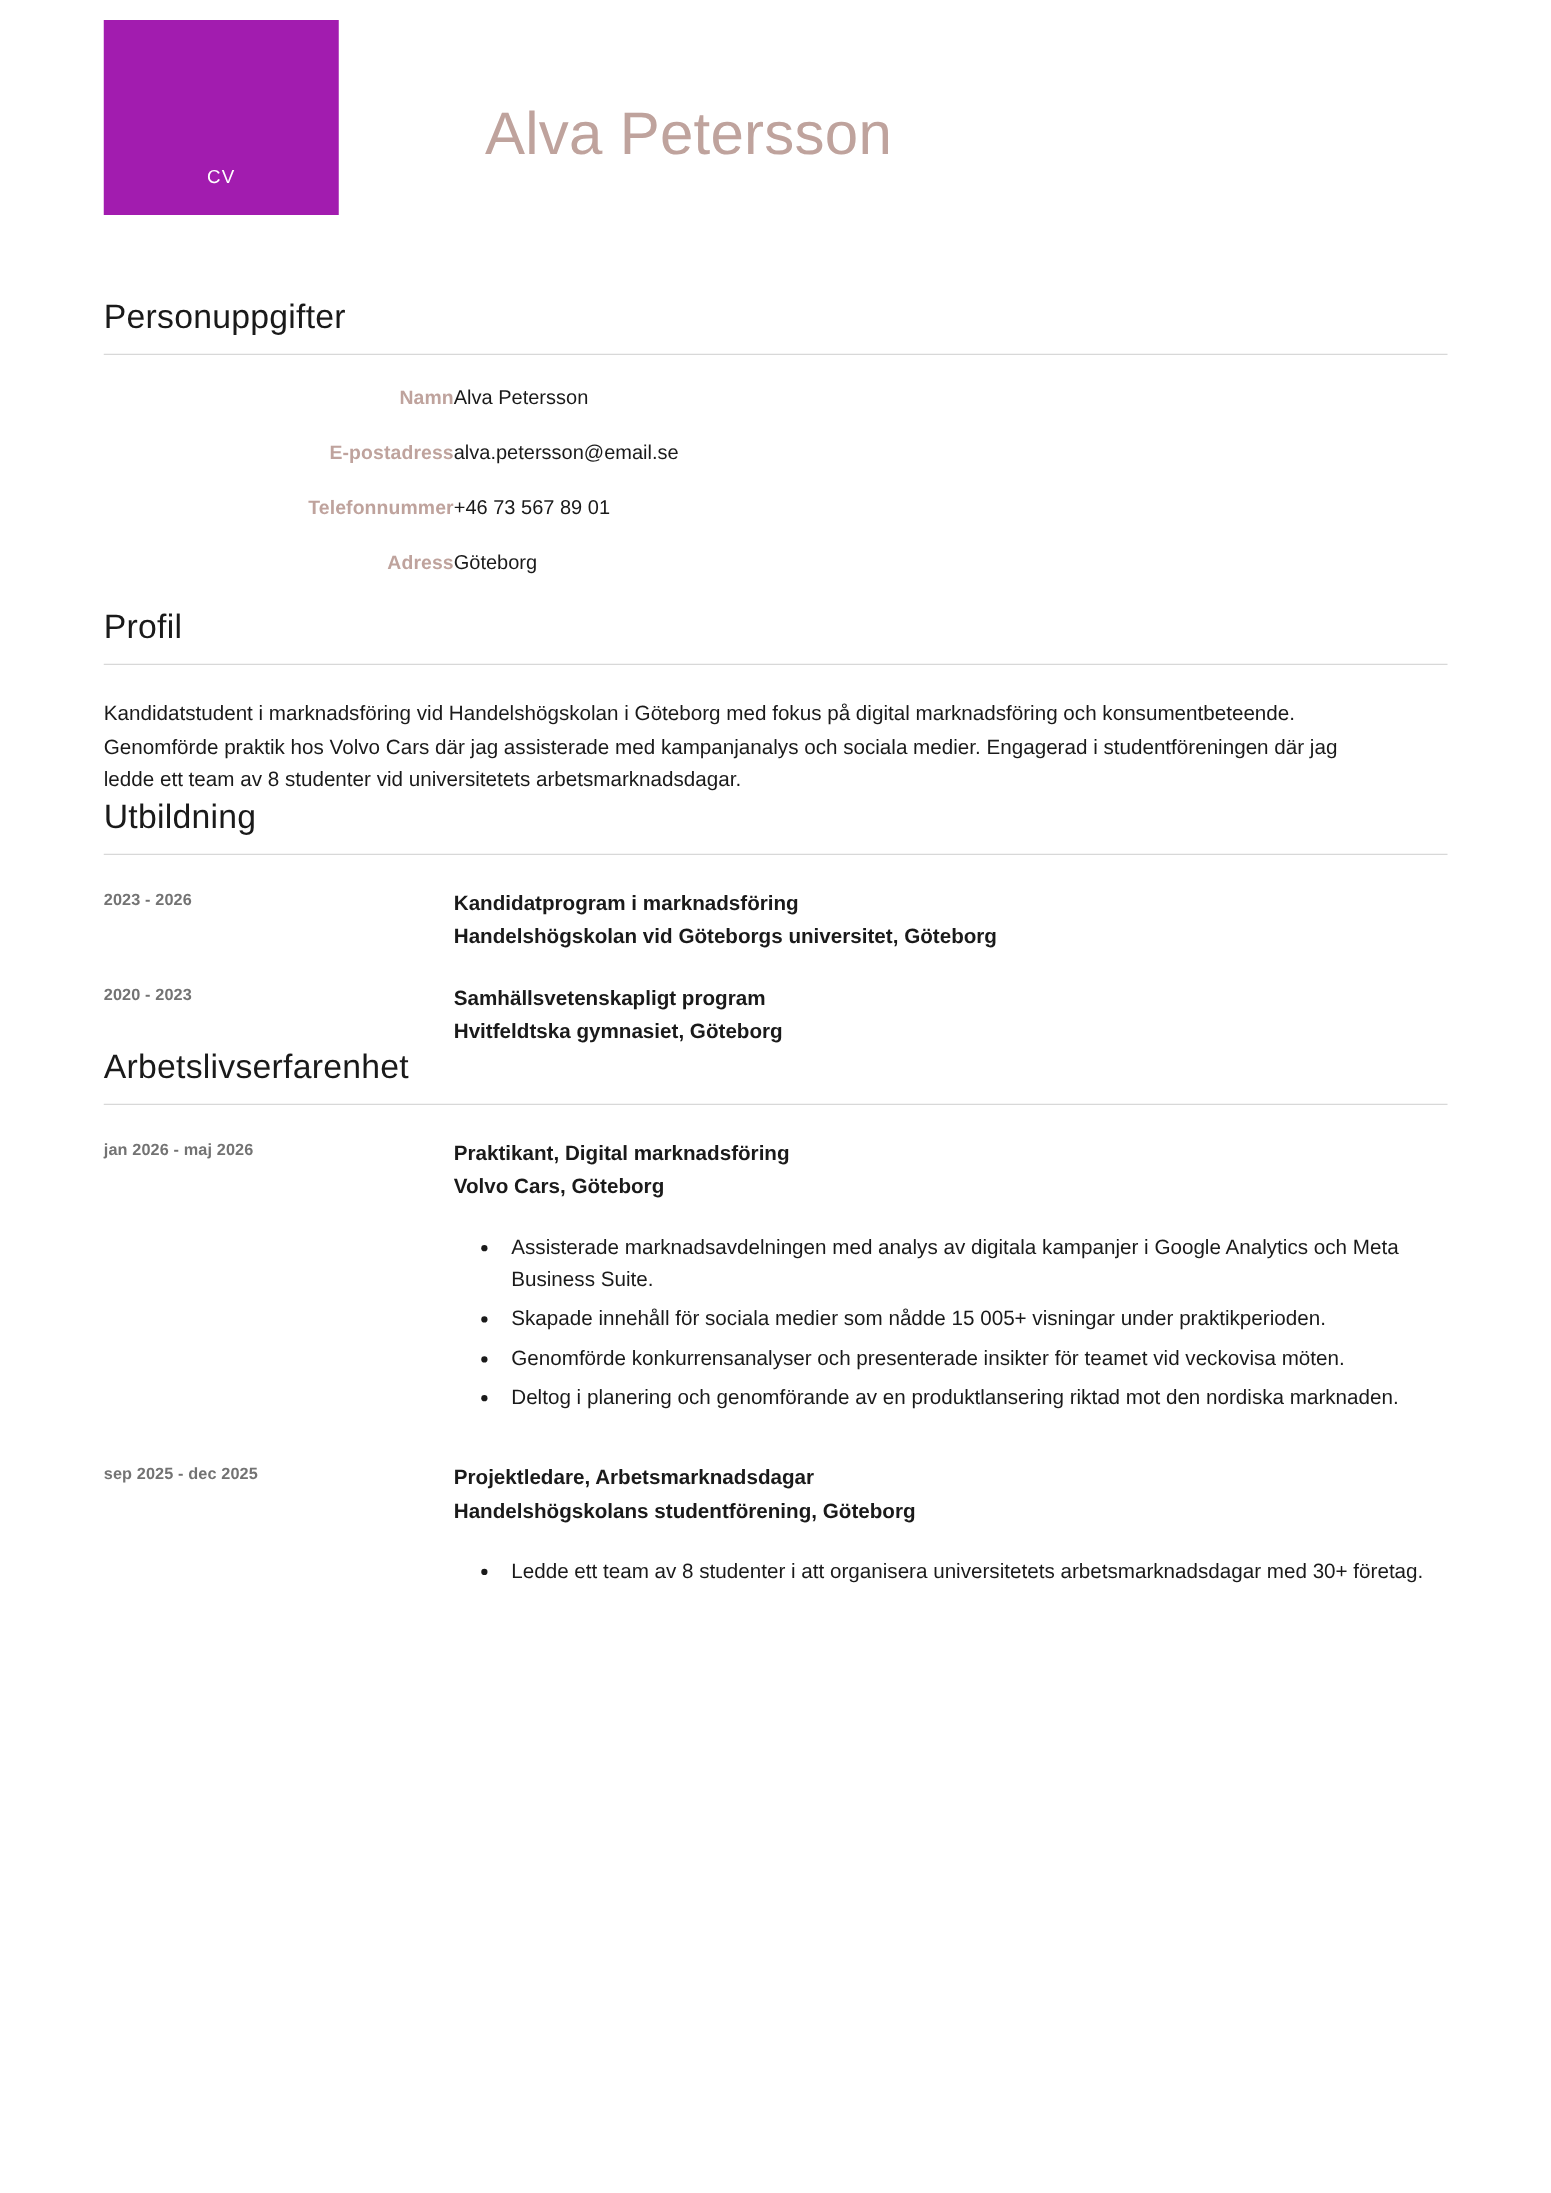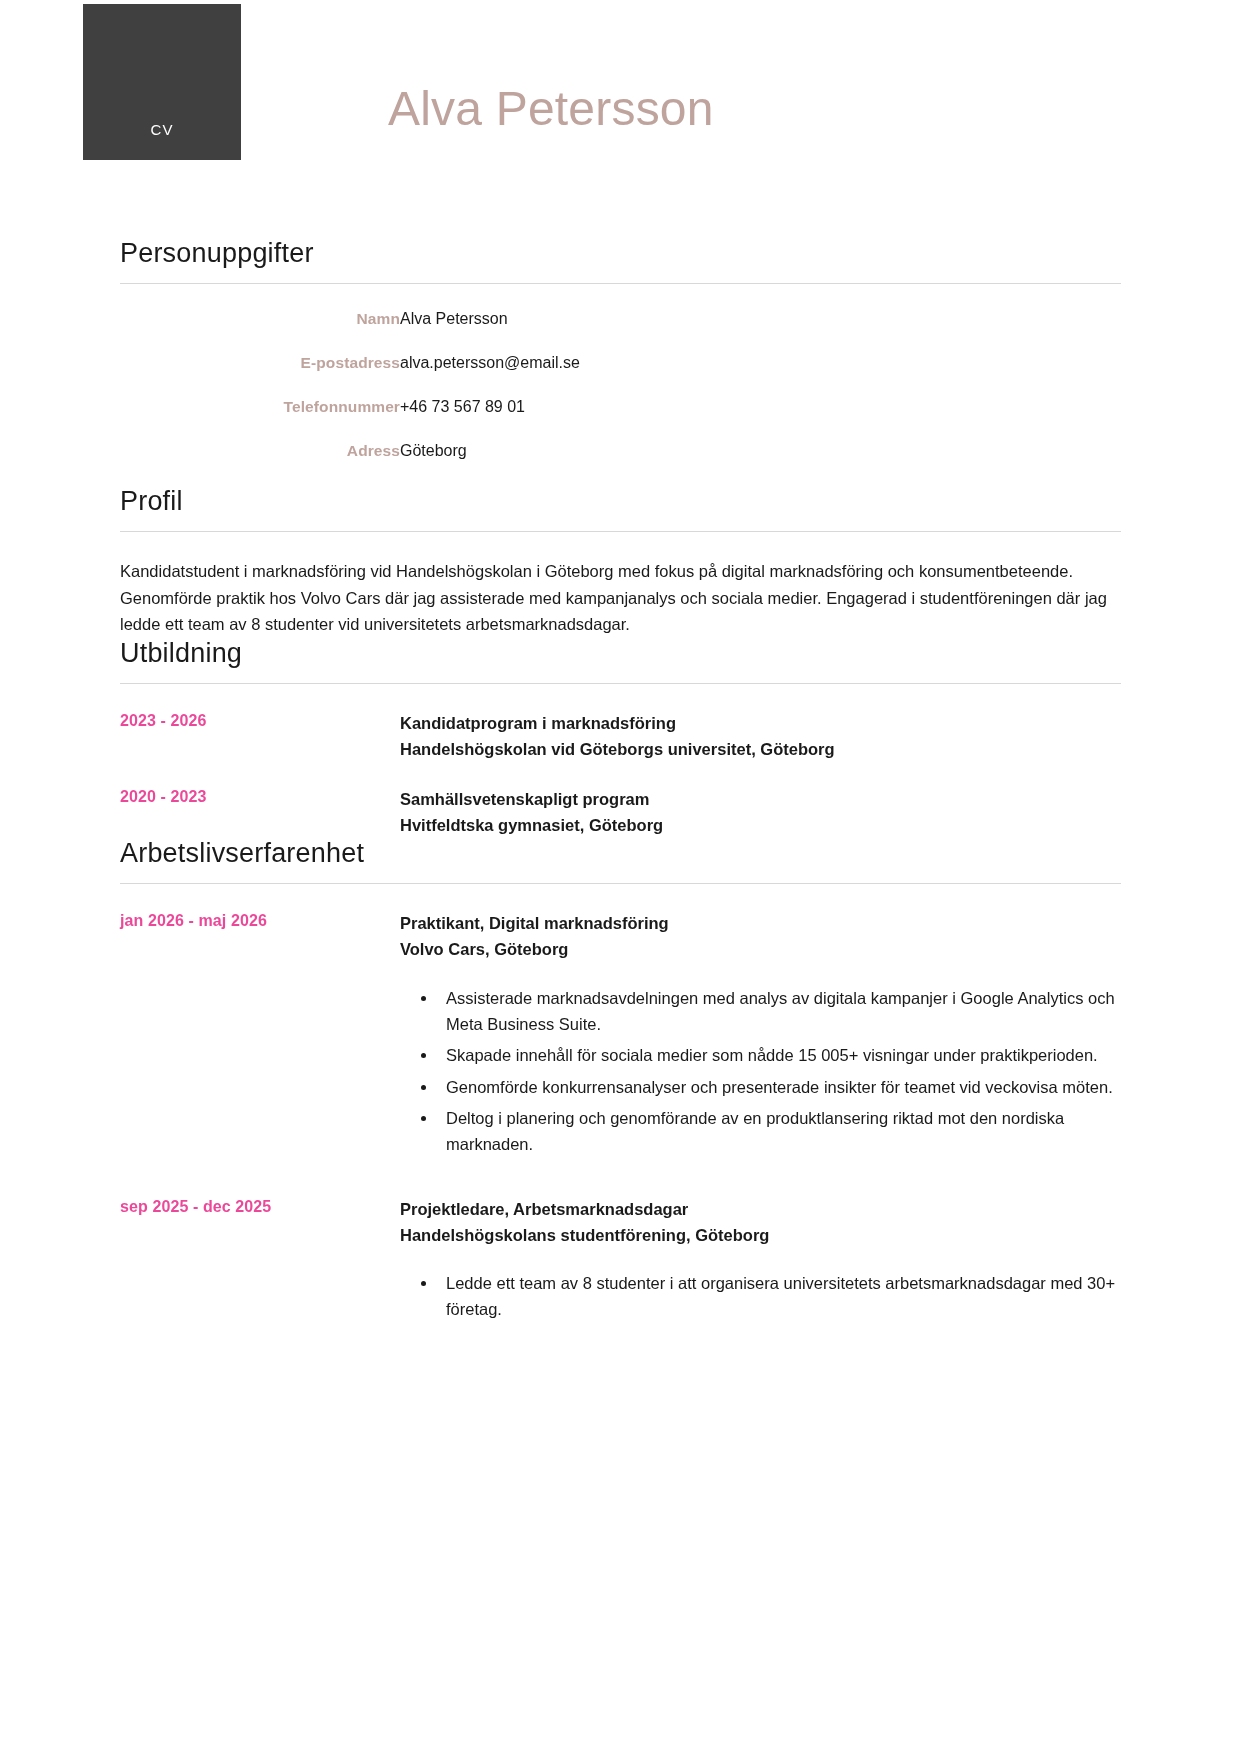--- a/index.html
+++ b/index.html
@@ -24,24 +24,24 @@
   }
 
   
   .header {
     position: relative;
     height: 156px;
   }
   .header-block {
     position: absolute;
     left: 83px;
-    top: 4px;
-    width: 158px;
+    top: 16px;
+    width: 188px;
     height: 156px;
-    background: #404040;
+    background: #a21caf;
   }
   .header-block-label {
     position: absolute;
     left: 0;
     right: 0;
     bottom: 22px;
     text-align: center;
     font-size: 15px;
     letter-spacing: 1px;
     color: #ffffff;
@@ -53,21 +53,21 @@
     transform: translateY(-50%);
     font-size: 48px;
     font-weight: 400;
     color: #bfa39d;
     letter-spacing: 0.2px;
     white-space: nowrap;
   }
 
   
   .content {
-    padding: 0 120px;
+    padding: 0 83px;
   }
   .section {
   }
   .section:first-child {
     margin-top: 82px;
   }
   .section-title {
     font-size: 27px;
     font-weight: 400;
     color: #1a1a1a;
@@ -114,23 +114,23 @@
     display: flex;
     align-items: flex-start;
     margin-bottom: 24px;
   }
   .entry:last-child {
     margin-bottom: 0;
   }
   .entry-date {
     width: 280px;
     flex: 0 0 280px;
-    font-size: 16px;
+    font-size: 13px;
     font-weight: bold;
-    color: #ec4899;
+    color: #737373;
     padding-top: 2px;
     letter-spacing: 0.1px;
   }
   .entry-body {
     flex: 1 1 auto;
   }
   .entry-line {
     font-size: 16.5px;
     font-weight: bold;
     color: #1a1a1a;

